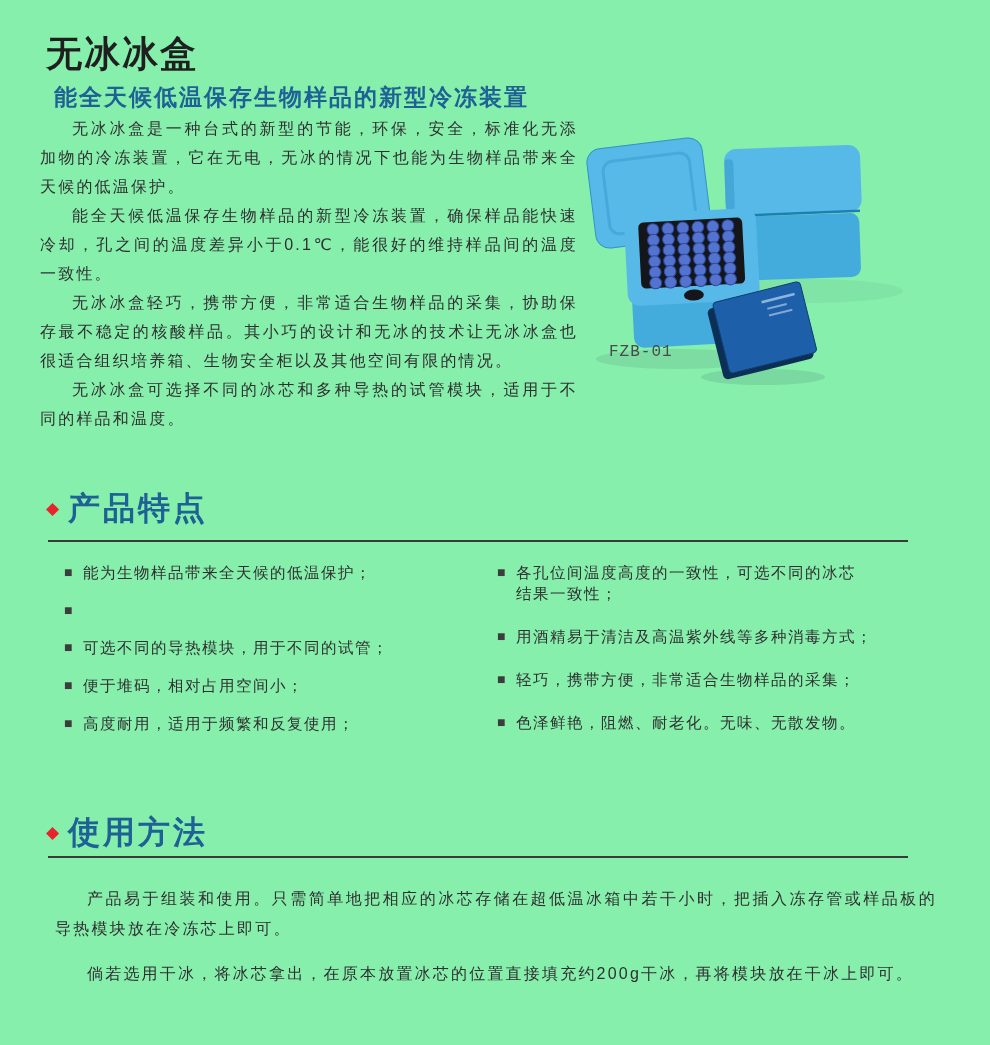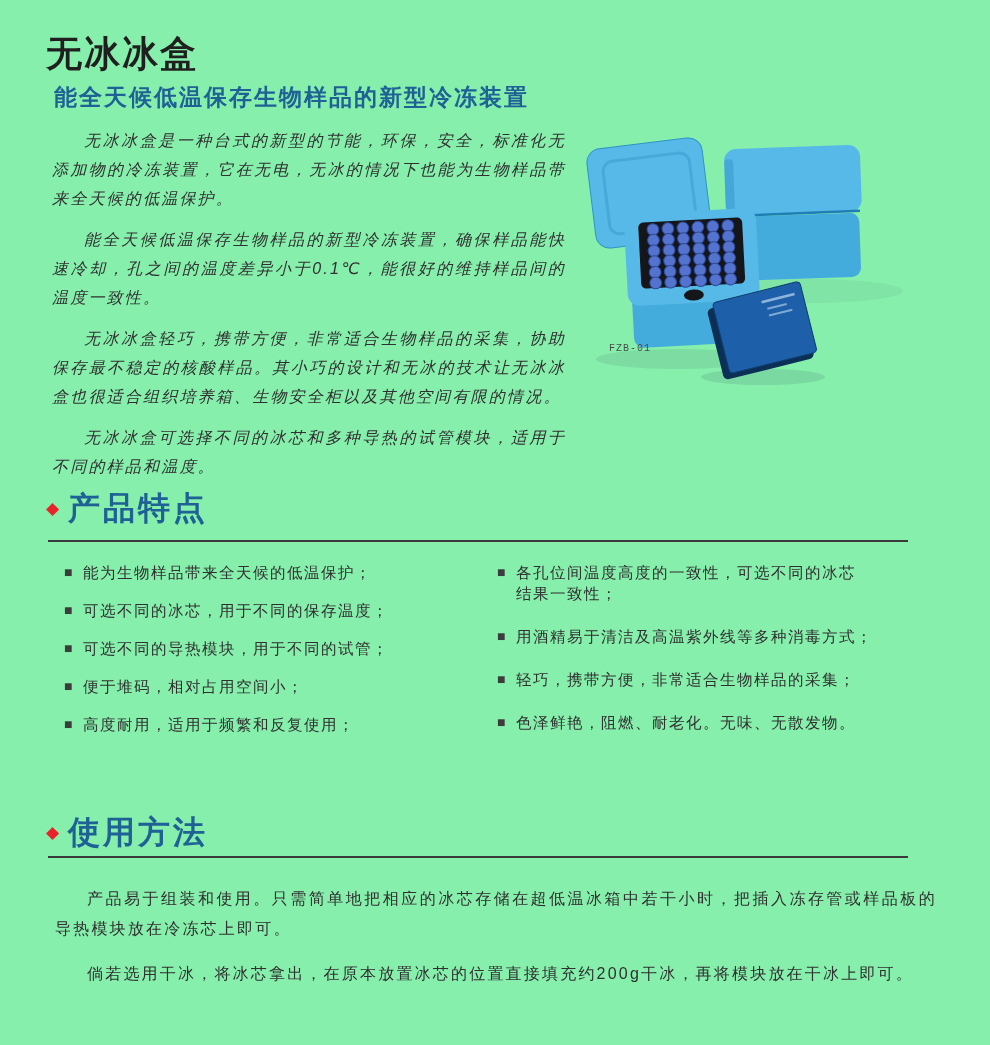--- a/index.html
+++ b/index.html
@@ -13,27 +13,27 @@
     left:46px;top:6px;font-size:36px;font-weight:bold;color:#1F1F1F;letter-spacing:2px;
   }
   .page-subtitle{
     left:54px;top:63px;font-size:23px;font-weight:bold;color:#1E6195;letter-spacing:2px;
   }
 
   .intro{
     left:40px;top:114px;width:538px;
     font-size:16px;line-height:29px;letter-spacing:2.2px;text-align:justify;color:#303030;
   }
-  .intro p{margin:12px;text-indent:2em;font-style:italic;}
+  .intro p{margin:0;text-indent:2em;}
 
   .figure{left:583px;top:123px;width:397px;height:272px;}
   .model-label{
     position:absolute;left:26px;top:220px;
     font-family:"Liberation Mono","DejaVu Sans Mono",monospace;
-    font-size:10px;color:#4A4A4A;letter-spacing:1px;
+    font-size:16px;color:#4A4A4A;letter-spacing:1px;
   }
 
   .sec-head{display:flex;align-items:center;gap:9px;}
   .diamond{font-size:17px;color:#E8232A;line-height:1;transform:translateY(-1px);}
   .sec-title{font-size:32px;font-weight:bold;color:#1E6195;letter-spacing:3px;}
   .divider{height:2px;background:#3A3A3A;}
 
   .feat-col{display:block;}
   .feat{display:flex;gap:9px;margin-bottom:17px;
         font-size:15.5px;line-height:21px;letter-spacing:1.5px;color:#303030;}
@@ -144,21 +144,20 @@
   </div>
   <div class="abs divider" style="left:48px;top:540px;width:860px;"></div>
 
   <div class="abs feat-col col-left" style="left:64px;top:562px;width:412px;">
     <div class="feat">
       <span class="sq">■</span>
       <span class="txt">能为生物样品带来全天候的低温保护；</span>
     </div>
     <div class="feat">
       <span class="sq">■</span>
-      <span class="txt">可选不同的冰芯，用于不同的保存温度；</span>
     </div>
     <div class="feat">
       <span class="sq">■</span>
       <span class="txt">可选不同的导热模块，用于不同的试管；</span>
     </div>
     <div class="feat">
       <span class="sq">■</span>
       <span class="txt">便于堆码，相对占用空间小；</span>
     </div>
     <div class="feat">

